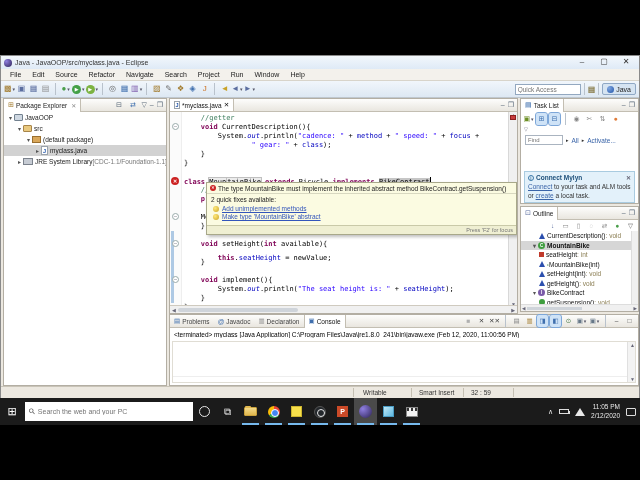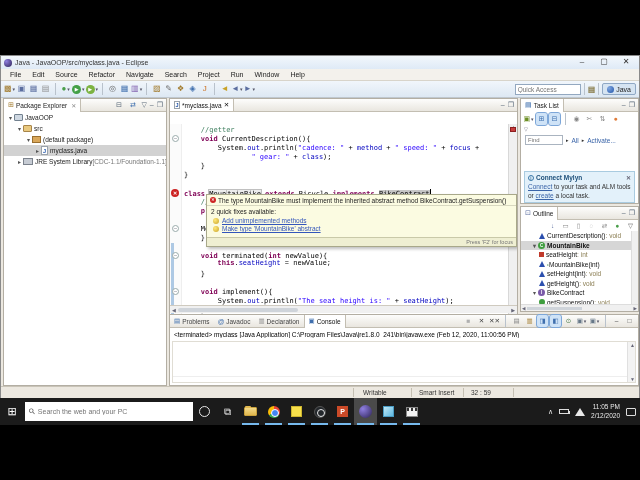--- a/index.html
+++ b/index.html
@@ -53,29 +53,29 @@
   .icn-proj { width:9px; height:7px; background:#cfd8e2; border:1px solid #72818f; border-radius:1px; }
   .icn-pkg { width:9px; height:7px; background:#d9a75a; border:1px solid #9a6f2f; }
   .icn-jfile { width:7px; height:9px; background:#fff; border:1px solid #9aa2ab; font-size:5.5px; color:#2255aa; text-align:center; line-height:8px; font-weight:bold; }
   .icn-lib { width:10px; height:7px; background:#c7ccd4; border:1px solid #7b828c; }
   .dim { color:#777; }
 
   
   #ed-tabbar { position:absolute; left:0; top:0; right:0; height:13px; background:linear-gradient(#fdfdfc,#e9e6df); border-bottom:1px solid #c3beb2; display:flex; }
   #ed-tab { display:flex; align-items:center; gap:2px; background:#fff; border-right:1px solid #c3beb2; padding:0 4px; font-size:6.5px; color:#111; }
   #ed-min { margin-left:auto; display:flex; gap:3px; padding-right:3px; align-items:center; }
-  #ed-content { position:absolute; left:0; top:13px; right:0; height:195px; background:#fff; overflow:hidden;margin-top:12px; }
+  #ed-content { position:absolute; left:0; top:13px; right:0; height:195px; background:#fff; overflow:hidden; }
   #ed-margin { position:absolute; left:0; top:0; width:12px; height:100%; background:#fbfbfb; border-right:1px solid #eee; }
   #range-strip { position:absolute; left:1px; width:3px; background:#aec9e4; }
   .fold { position:absolute; left:2px; width:7px; height:7px; border:1px solid #9aa; border-radius:50%; background:#fff; font-size:6px; line-height:5px; text-align:center; color:#667; }
   #err-icon { position:absolute; left:1px; width:8px; height:8px; border-radius:50%; background:#cc2222; color:#fff; font-size:5px; text-align:center; line-height:8px; font-weight:bold; }
   #code { position:absolute; left:14px; top:0; right:10px; bottom:0; font-family:"DejaVu Sans Mono", monospace; font-size:7px; }
   .code-line { position:absolute; left:0; height:9px; white-space:pre; line-height:9px; }
   .sp { color:#000; } .sk { color:#7f0055; font-weight:bold; } .sc { color:#3f7f5f; }
-  .ss { color:#2a00ff; } .sf { color:#0000c0; } .si { color:#0000c0; }
+  .ss { color:#2a00ff; } .sf { color:#0000c0; } .si { color:#0000c0; font-style:italic; }
   .socc { background:#ececec; outline:1px solid #c0c0c0; }
   .ssel { background:#c6c6c6; }
   .scur { display:inline-block; width:1px; height:8px; background:#000; vertical-align:-1px; }
   #ed-vscroll { position:absolute; right:0; top:0; width:9px; height:100%; background:#f0f0f0; border-left:1px solid #d8d8d8; }
   .sarrow { position:absolute; left:0; width:9px; font-size:5px; color:#667; text-align:center; }
   #ov-err { position:absolute; right:1px; top:3px; width:6px; height:5px; background:#c83c3c; border:1px solid #8c1f1f; }
   #ed-hscroll { position:absolute; left:0; bottom:0; right:0; height:8px; background:#f0f0f0; border-top:1px solid #cfcabf; font-size:5px; color:#667; display:flex; justify-content:space-between; align-items:center; padding:0 2px; }
   #ed-hthumb { position:absolute; left:8px; top:2px; width:120px; height:4px; background:#cfd4da; border-radius:2px; }
 
   
@@ -350,22 +350,22 @@
             <div class="code-line" style="top: 38px;"><span class="sp">    }</span></div>
             <div class="code-line" style="top: 47px;"><span class="sp">}</span></div>
             <div class="code-line" style="top: 56px;"></div>
             <div class="code-line" style="top: 65px;"><span class="sk">class</span><span class="sp"> </span><span class="socc">Moun</span><span class="scur"></span><span class="socc">tainBike</span><span class="sp"> </span><span class="sk">extends</span><span class="sp"> Bicycle </span><span class="sk">implements</span><span class="sp"> </span><span class="ssel">BikeContract</span><span class="scur"></span></div>
             <div class="code-line" style="top: 74px;"><span class="sc">    //</span></div>
             <div class="code-line" style="top: 83px;"><span class="sk">    pr</span></div>
             <div class="code-line" style="top: 92px;"></div>
             <div class="code-line" style="top: 101px;"><span class="sp">    Mo</span></div>
             <div class="code-line" style="top: 110px;"><span class="sp">    }</span></div>
             <div class="code-line" style="top: 119px;"></div>
-            <div class="code-line" style="top: 128px;"><span class="sp">    </span><span class="sk">void</span><span class="sp"> terminated(</span><span class="sk">int</span><span class="sp"> newValue){</span></div>
-            <div class="code-line" style="top: 135px; font-family: Liberation Mono, monospace;"><span class="sp">        </span><span class="sk">this</span><span class="sp">.</span><span class="sf">seatHeight</span><span class="sp"> = newValue;</span></div>
+            <div class="code-line" style="top: 128px;"><span class="sp">    </span><span class="sk">void</span><span class="sp"> setHeight(</span><span class="sk">int</span><span class="sp"> available){</span></div>
+            <div class="code-line" style="top: 142px;"><span class="sp">        </span><span class="sk">this</span><span class="sp">.</span><span class="sf">seatHeight</span><span class="sp"> = newValue;</span></div>
             <div class="code-line" style="top: 146px;"><span class="sp">    }</span></div>
             <div class="code-line" style="top: 155px;"></div>
             <div class="code-line" style="top: 164px;"><span class="sp">    </span><span class="sk">void</span><span class="sp"> implement(){</span></div>
             <div class="code-line" style="top: 173px;"><span class="sp">        System.</span><span class="si">out</span><span class="sp">.println(</span><span class="ss">"The seat height is: "</span><span class="sp"> + </span><span class="sf">seatHeight</span><span class="sp">);</span></div>
             <div class="code-line" style="top: 182px;"><span class="sp">    }</span></div>
             <div class="code-line" style="top: 191px;"><span class="sp">}</span></div>
           </div>
         <div id="ed-vscroll">
           <span class="sarrow" style="top:0;">▲</span>
           <div id="ov-err"></div>

